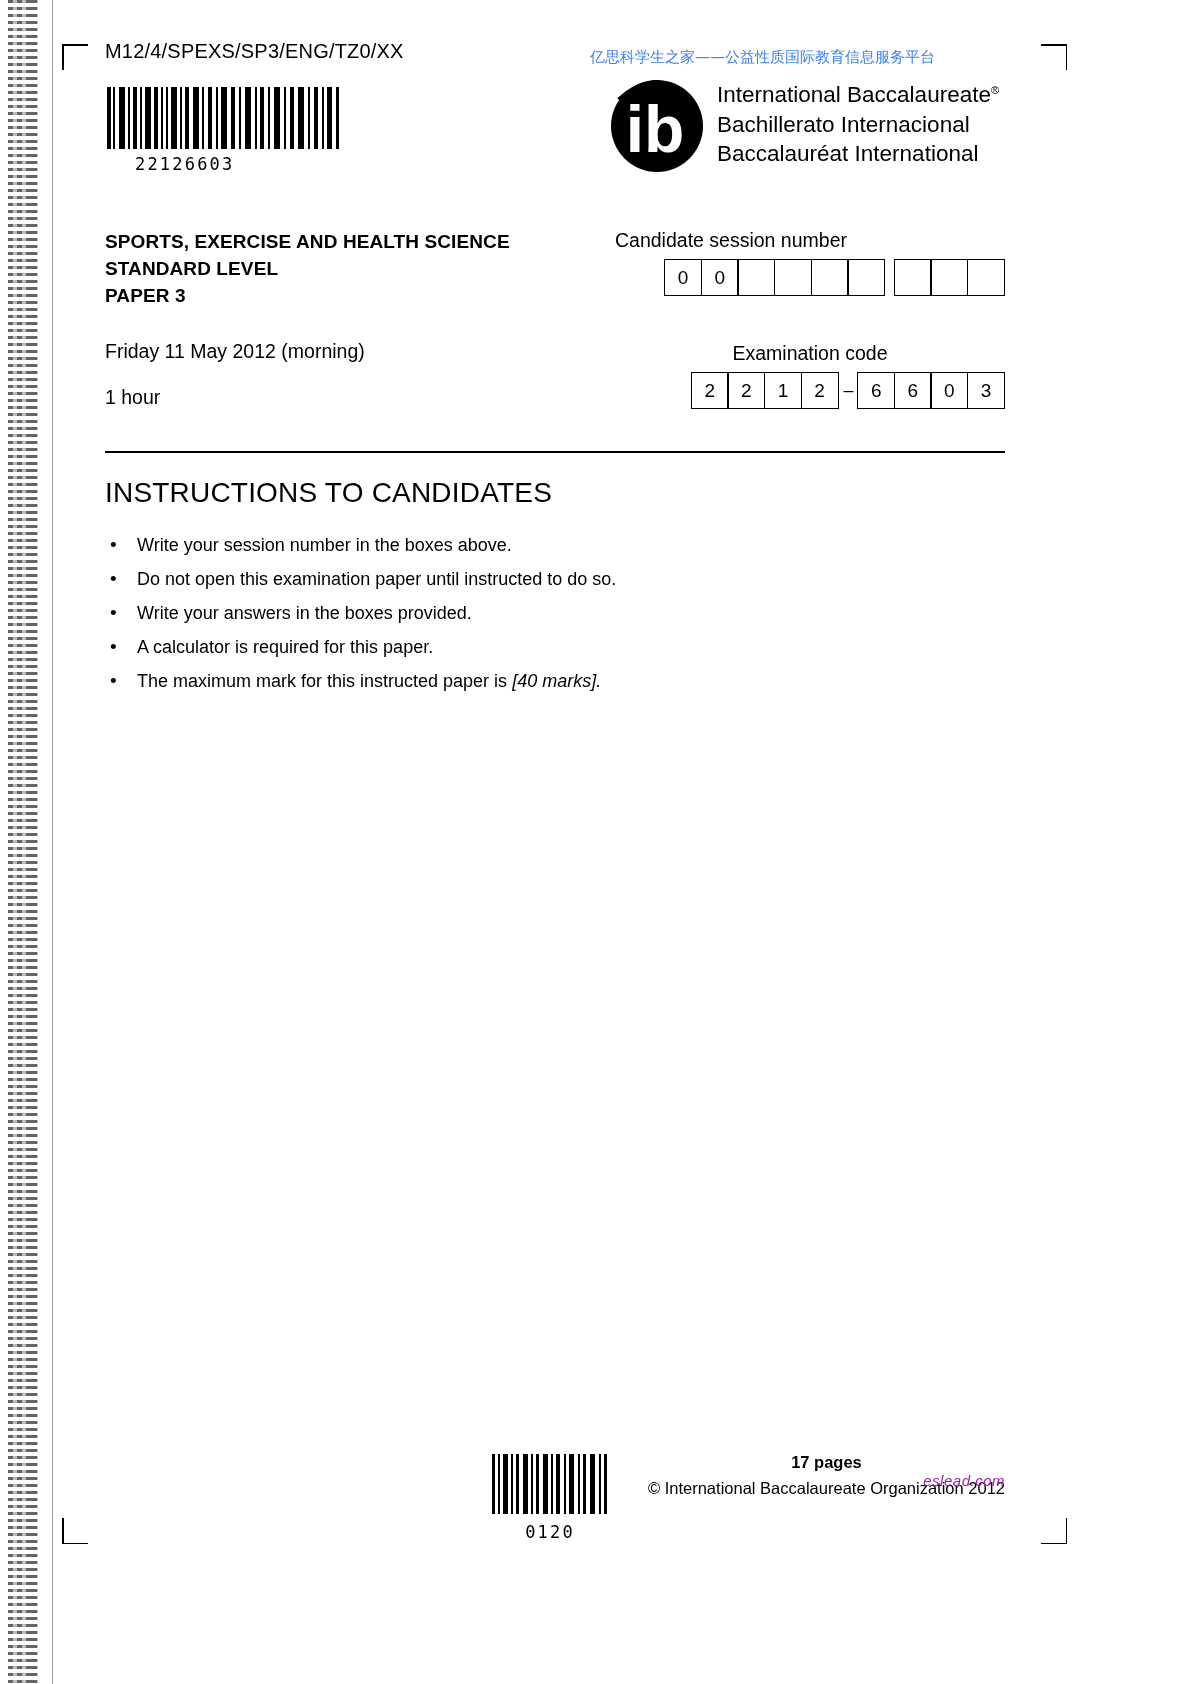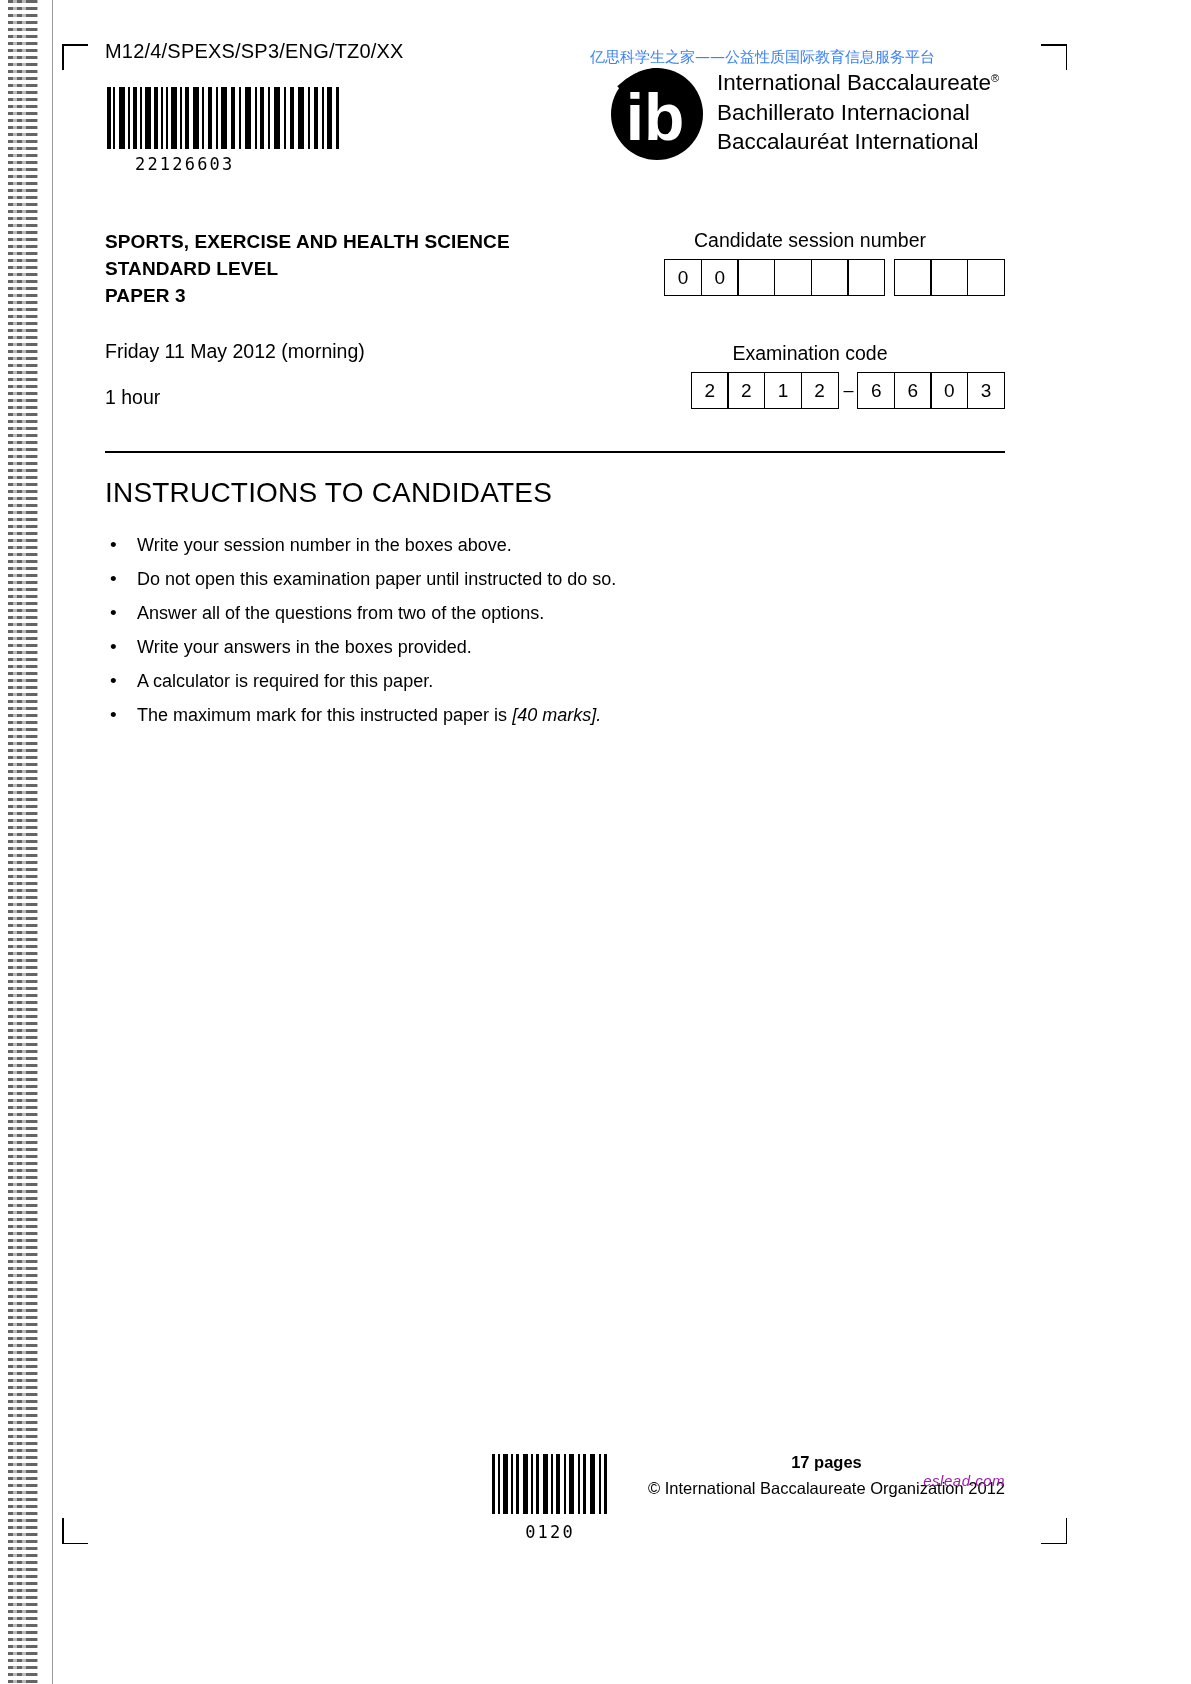--- a/index.html
+++ b/index.html
@@ -121,21 +121,21 @@
     position: absolute;
     left: -15px;
     top: 0px;
     font-size: 15px;
     color: #3b82f6;
     white-space: nowrap;
     font-family: "DejaVu Sans", sans-serif;
   }
   .logo-row {
     position: relative;
-    margin-top: 18px;
+    margin-top: 30px;
     height: 100px;
   }
   .ib-mark {
     position: absolute;
     left: 0;
     top: 2px;
     width: 105px;
     height: 92px;
   }
   .ib-text {
@@ -175,21 +175,21 @@
   }
 
   
   .csn-block {
     position: absolute;
     right: 0;
     top: 0;
     width: 390px;
   }
   .csn-label {
-    text-align: center;
+    text-align: left;
     font-size: 19.5px;
     margin-bottom: 7px;
   }
   .box-row {
     display: flex;
     justify-content: flex-end;
   }
   .cell {
     width: 38px;
     height: 37px;
@@ -418,21 +418,20 @@
     </div>
   </div>
 
   <div class="rule"></div>
 
   <div class="instr-title">INSTRUCTIONS TO CANDIDATES</div>
 
   <ul class="instructions">
     <li>Write your session number in the boxes above.</li>
     <li>Do not open this examination paper until instructed to do so.</li>
-    <li>Answer all of the questions from two of the options.</li>
     <li>Write your answers in the boxes provided.</li>
     <li>A calculator is required for this paper.</li>
     <li><span>The maximum mark for this instructed paper is </span><span class="italic">[40 marks].</span></li>
   </ul>
 
 </div>
 
 <div class="footer">
   <div class="footer-barcode">
     <svg width="120" height="60" viewBox="0 0 120 60">

